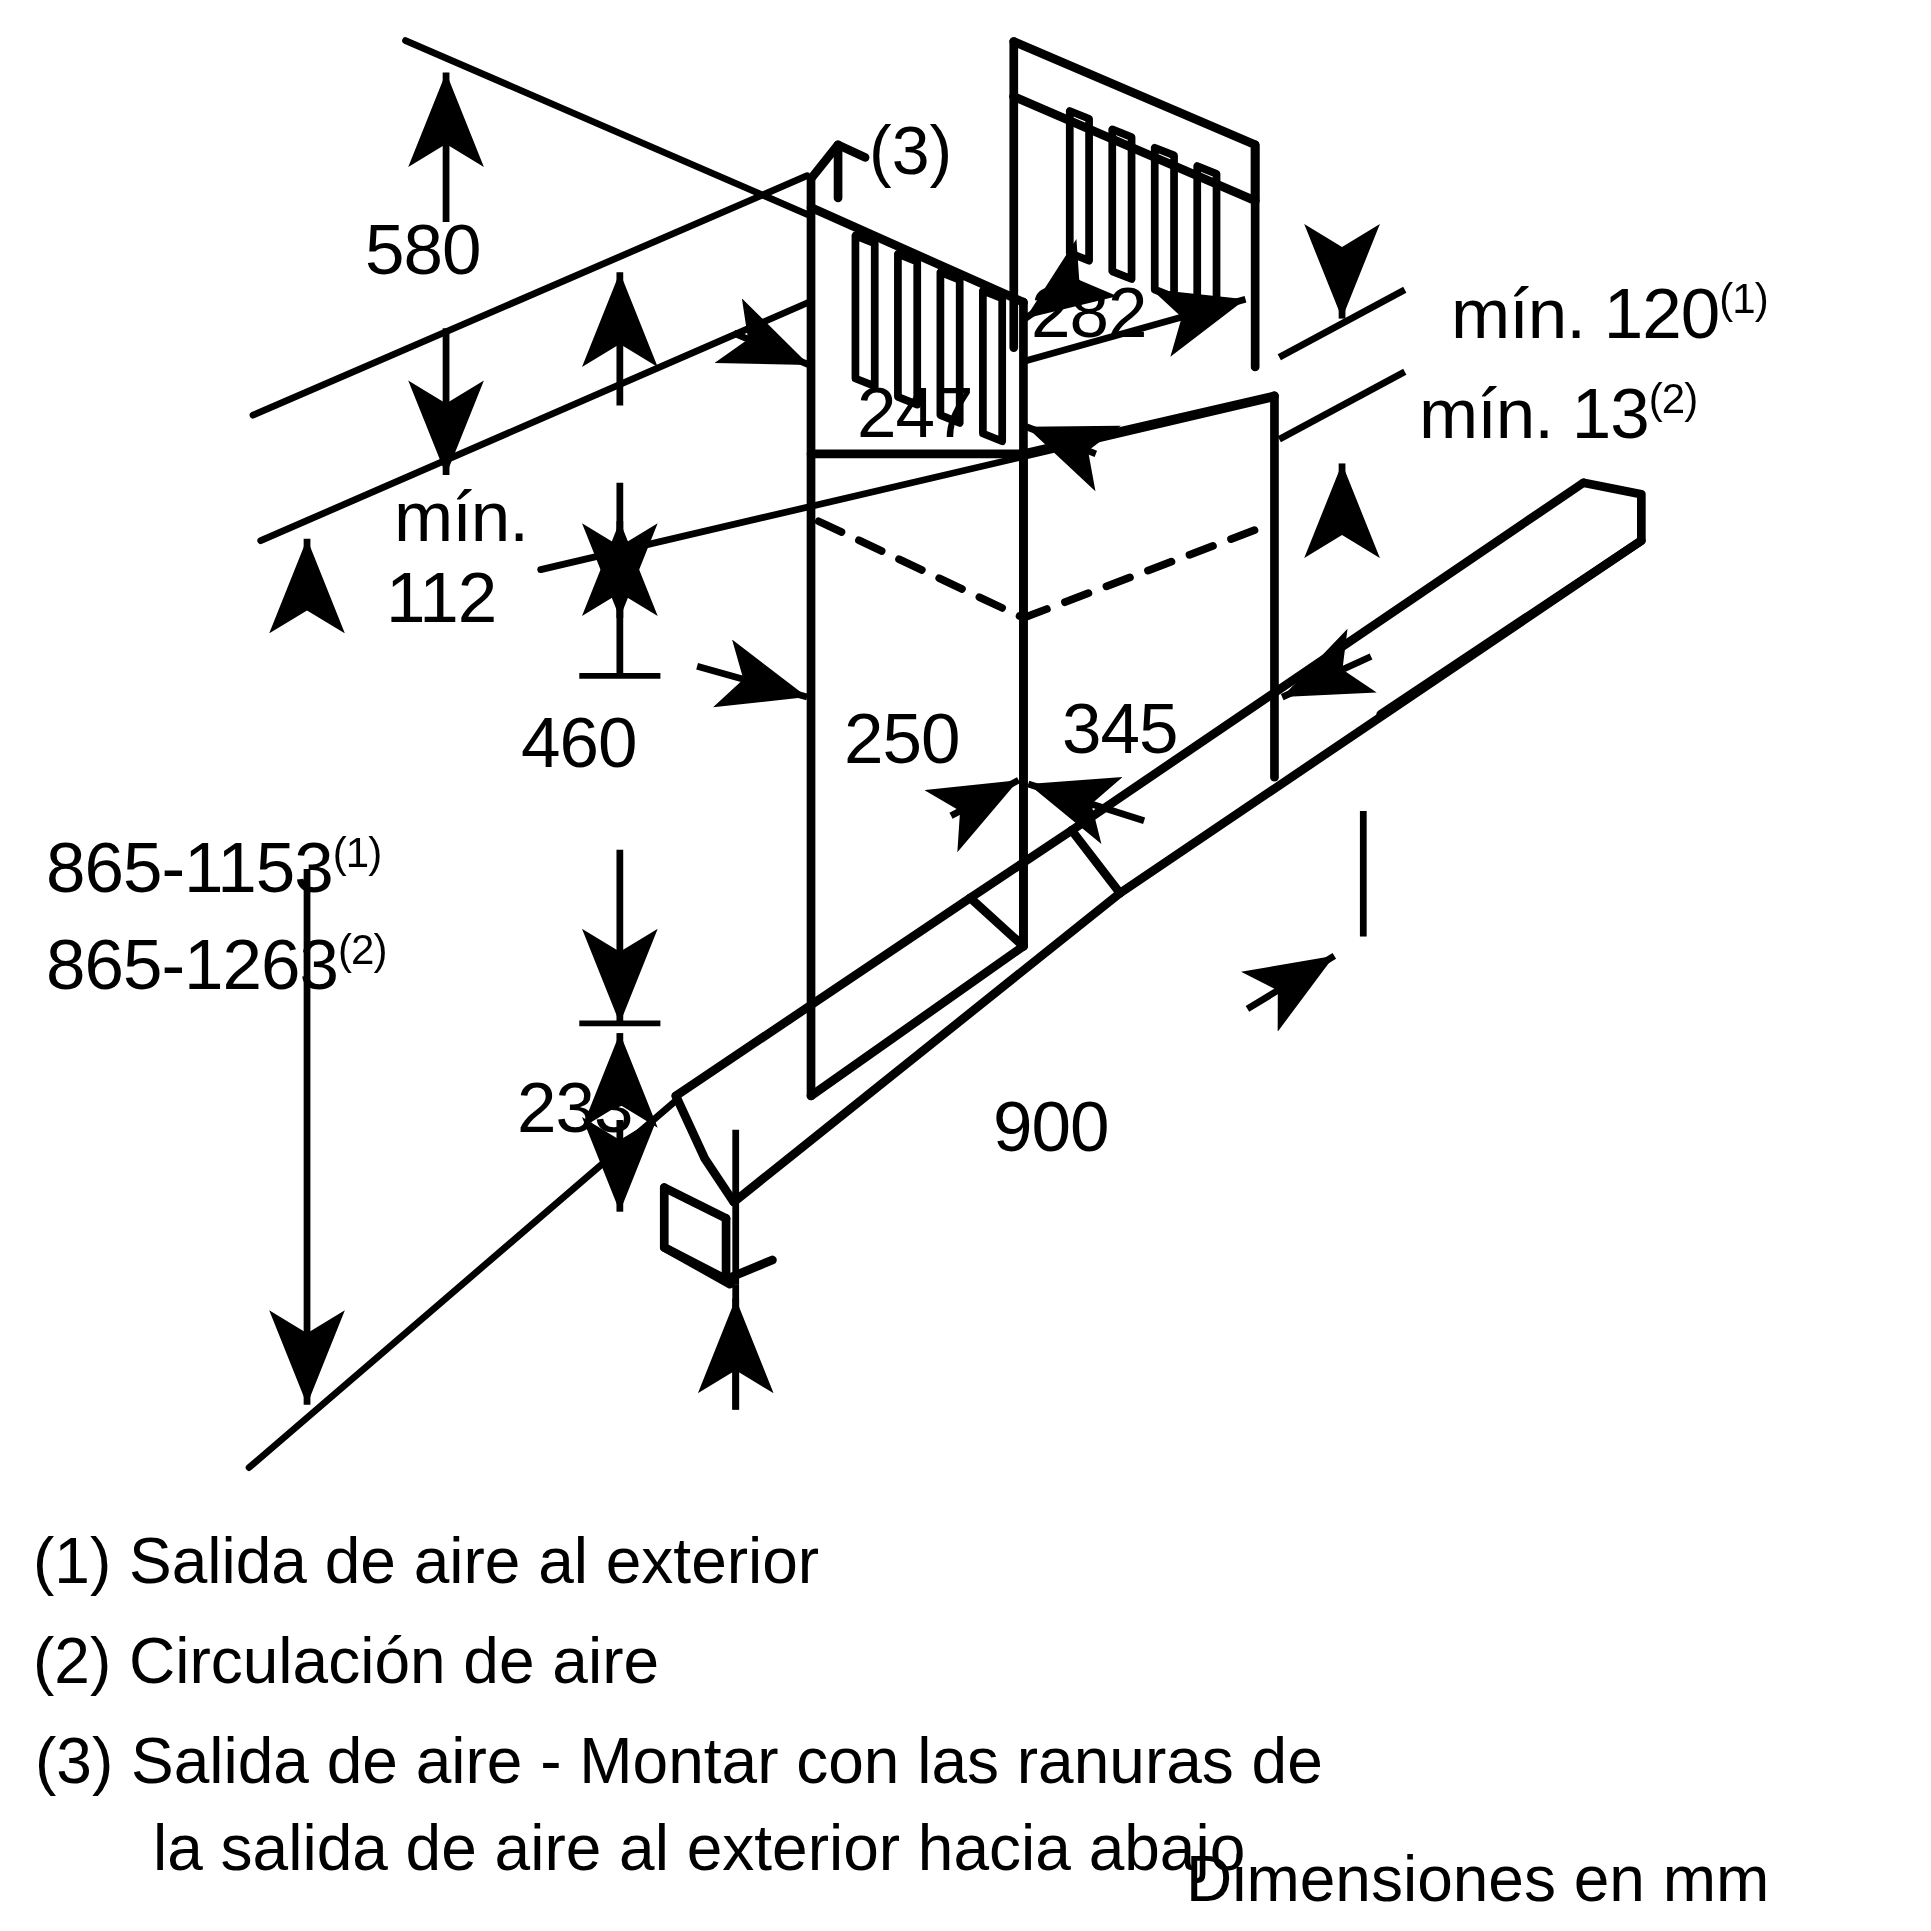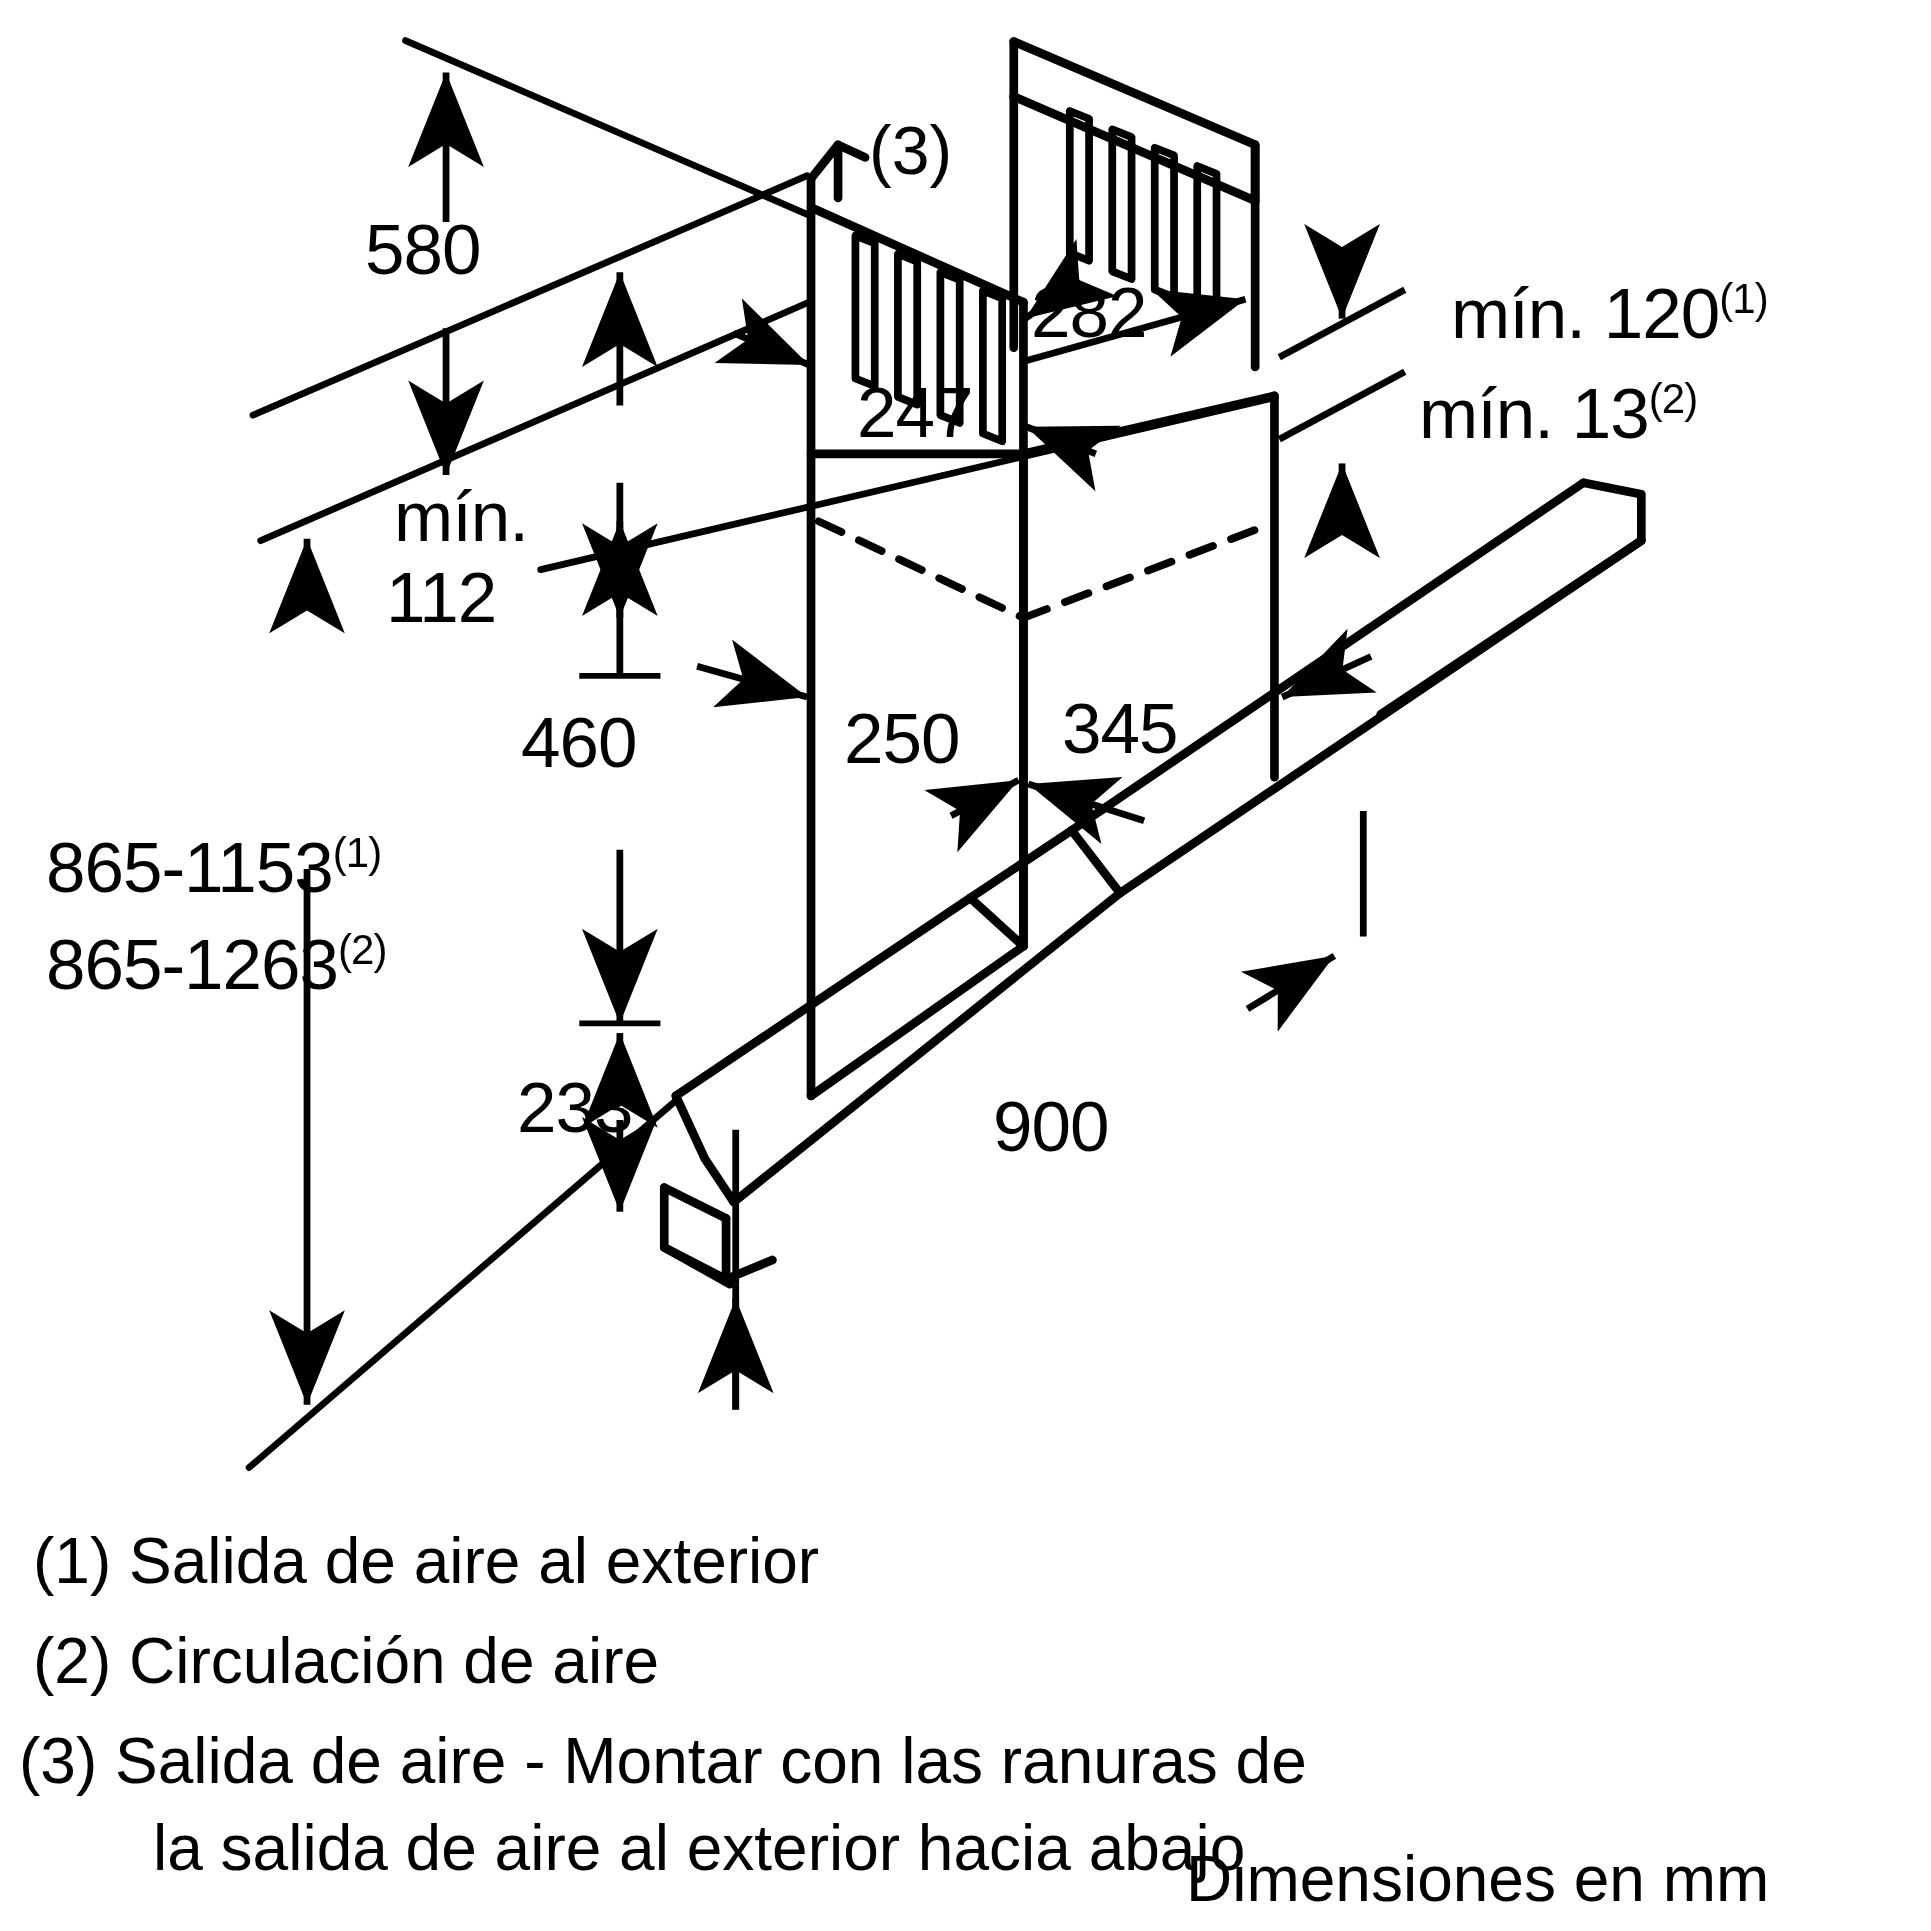--- a/index.html
+++ b/index.html
@@ -210,21 +210,21 @@
   <div class="legend-ind" style="left:33px; top:1524px;">
     <span>(1)</span>
     <span>Salida de aire al exterior</span>
   </div>
 
   <div class="legend-ind" style="left:33px; top:1624px;">
     <span>(2)</span>
     <span>Circulación de aire</span>
   </div>
 
-  <div class="legend-ind" style="left:19px; top:1724px;">
+  <div class="legend-ind" style="left:35px; top:1724px;">
     <span>(3)</span>
     <span>Salida de aire - Montar con las ranuras de</span>
   </div>
   <div class="legend-ind" style="left:153px; top:1811px;">la salida de aire al exterior hacia abajo</div>
 
   <div class="units" style="left:1186px; top:1842px;">Dimensiones en mm</div>
 
 </div>
 
 

